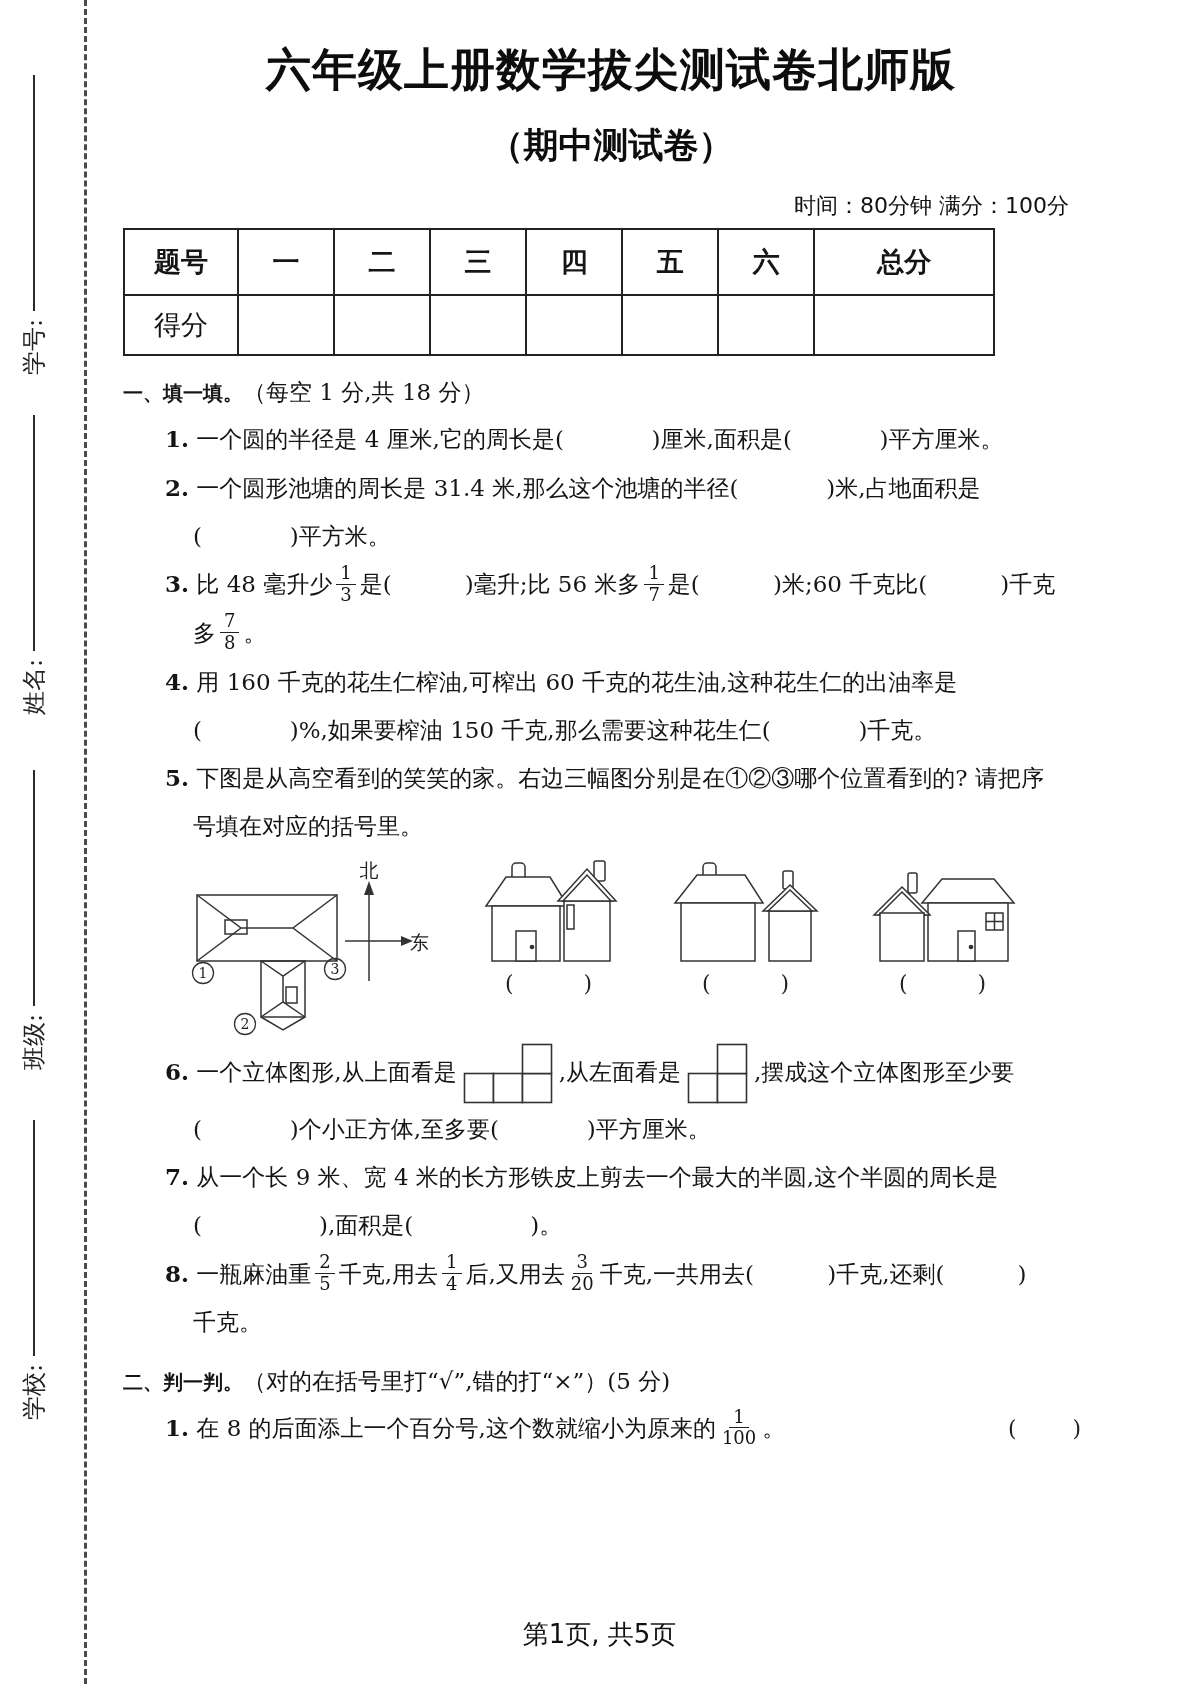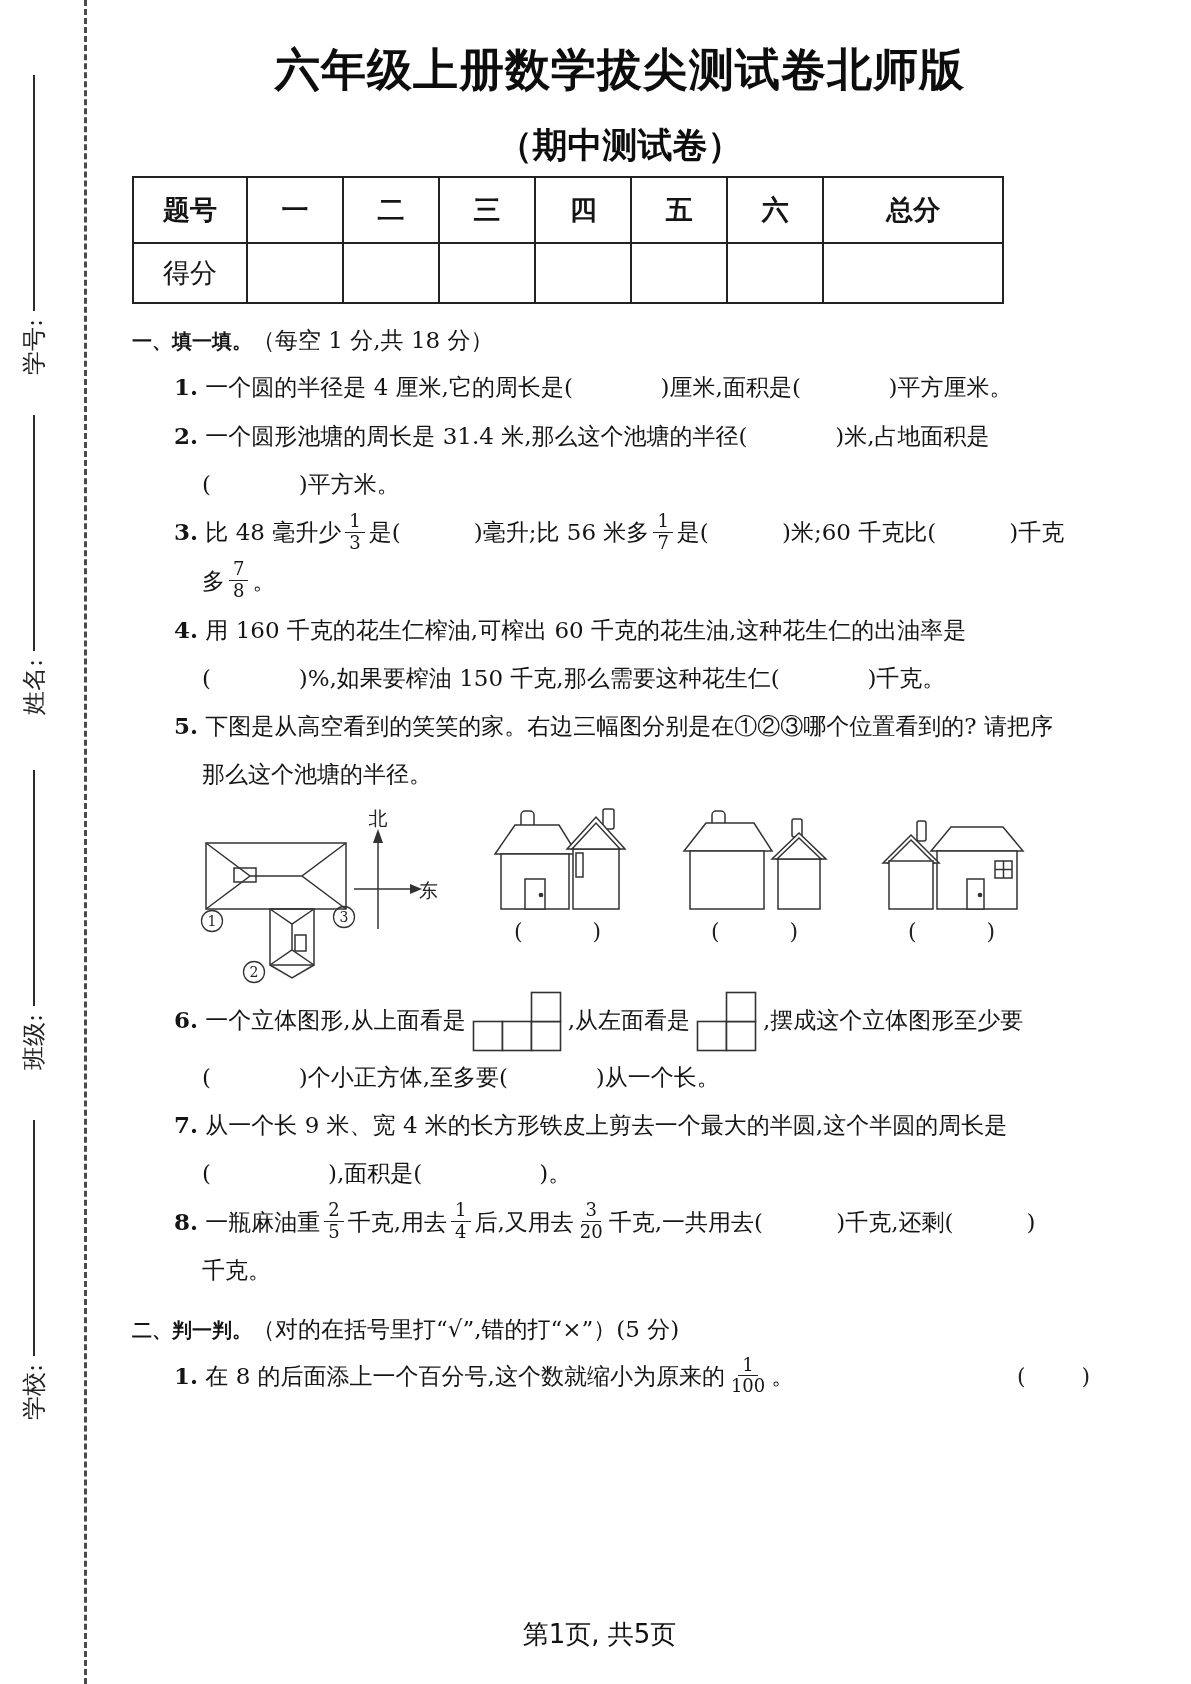--- a/index.html
+++ b/index.html
@@ -8,21 +8,21 @@
   svg{overflow:visible;display:block;}
 
   
   .dash-line{position:absolute;left:84px;top:0;height:100%;width:0;border-left:3px dashed #4a4a4a;}
   .side-field{position:absolute;left:-116px;width:300px;height:40px;transform:rotate(-90deg);
               display:flex;align-items:center;gap:8px;}
   .side-label{font-size:24px;color:#222;white-space:nowrap;}
   .side-line{flex:1;border-bottom:2px solid #2a2a2a;height:0;}
 
   
-  .content{position:absolute;left:132px;top:26px;width:976px;}
+  .content{position:absolute;left:123px;top:26px;width:976px;}
   .title{margin:14px 0 0 0;text-align:center;font-family:"DejaVu Sans",sans-serif;
          font-weight:700;font-size:45px;letter-spacing:1px;color:#0d0d0d;}
   .subtitle{margin:22px 0 0 0;text-align:center;font-family:"DejaVu Sans",sans-serif;
             font-weight:700;font-size:35px;color:#0d0d0d;}
   .meta{margin-top:22px;text-align:right;font-size:22px;font-family:"DejaVu Sans",sans-serif;
         padding-right:30px;color:#111;}
 
   .score-table{width:872px;margin-top:7px;border-collapse:collapse;}
   .score-table th,.score-table td{border:2.5px solid #222;text-align:center;}
   .score-table th{height:62px;font-size:27px;font-weight:600;}
@@ -72,20 +72,21 @@
   </div>
   <div class="side-field" style="top:1250px">
     <span class="side-label">学校:</span>
     <span class="side-line"></span>
   </div>
 
   <div class="content">
 
     <div class="title">六年级上册数学拔尖测试卷北师版</div>
     <div class="subtitle">（期中测试卷）</div>
+    <div class="meta">时间：80分钟  满分：100分</div>
 
     <table class="score-table">
       <tbody>
         <tr>
           <th class="c0">题号</th>
           <th>一</th>
           <th>二</th>
           <th>三</th>
           <th>四</th>
           <th>五</th>
@@ -112,21 +113,21 @@
     <div class="qline"><span class="qnum">2.</span> 一个圆形池塘的周长是 31.4 米,那么这个池塘的半径(            )米,占地面积是</div>
     <div class="qline qcont">(            )平方米。</div>
 
     <div class="qline"><span class="qnum">3.</span> 比 48 毫升少<span class="frac"><span class="fnum">1</span><span class="fden">3</span></span>是(          )毫升;比 56 米多<span class="frac"><span class="fnum">1</span><span class="fden">7</span></span>是(          )米;60 千克比(          )千克</div>
     <div class="qline qcont">多<span class="frac"><span class="fnum">7</span><span class="fden">8</span></span>。</div>
 
     <div class="qline"><span class="qnum">4.</span> 用 160 千克的花生仁榨油,可榨出 60 千克的花生油,这种花生仁的出油率是</div>
     <div class="qline qcont">(            )%,如果要榨油 150 千克,那么需要这种花生仁(            )千克。</div>
 
     <div class="qline"><span class="qnum">5.</span> 下图是从高空看到的笑笑的家。右边三幅图分别是在①②③哪个位置看到的? 请把序</div>
-    <div class="qline qcont">那么这个池塘的半径。</div>
+    <div class="qline qcont">号填在对应的括号里。</div>
 
     <div class="fig-row">
       <svg width="235" height="178" viewBox="0 0 235 178">
         <g fill="none" stroke="#333" stroke-width="1.5">
           <rect x="8" y="34" width="140" height="66"></rect>
           <path d="M8,34 L52,67 L8,100 M148,34 L104,67 L148,100 M52,67 L104,67"></path>
           <rect x="36" y="59" width="22" height="14"></rect>
           <rect x="72" y="100" width="44" height="56"></rect>
           <path d="M72,100 L94,115 L116,100 M94,115 L94,141 M72,156 L94,141 L116,156"></path>
           <rect x="97" y="126" width="11" height="16"></rect>
@@ -210,21 +211,21 @@
     <div class="qline"><span class="qnum">6.</span> 一个立体图形,从上面看是<svg width="90" height="61" class="poly">
           <rect x="1.5" y="30.5" width="29" height="29" fill="#fff" stroke="#333" stroke-width="1.6"></rect>
           <rect x="30.5" y="30.5" width="29" height="29" fill="#fff" stroke="#333" stroke-width="1.6"></rect>
           <rect x="59.5" y="30.5" width="29" height="29" fill="#fff" stroke="#333" stroke-width="1.6"></rect>
           <rect x="59.5" y="1.5" width="29" height="29" fill="#fff" stroke="#333" stroke-width="1.6"></rect>
         </svg>,从左面看是<svg width="61" height="61" class="poly">
           <rect x="1.5" y="30.5" width="29" height="29" fill="#fff" stroke="#333" stroke-width="1.6"></rect>
           <rect x="30.5" y="30.5" width="29" height="29" fill="#fff" stroke="#333" stroke-width="1.6"></rect>
           <rect x="30.5" y="1.5" width="29" height="29" fill="#fff" stroke="#333" stroke-width="1.6"></rect>
         </svg>,摆成这个立体图形至少要</div>
-    <div class="qline qcont">(            )个小正方体,至多要(            )从一个长。</div>
+    <div class="qline qcont">(            )个小正方体,至多要(            )平方厘米。</div>
 
     <div class="qline"><span class="qnum">7.</span> 从一个长 9 米、宽 4 米的长方形铁皮上剪去一个最大的半圆,这个半圆的周长是</div>
     <div class="qline qcont">(                ),面积是(                )。</div>
 
     <div class="qline"><span class="qnum">8.</span> 一瓶麻油重<span class="frac"><span class="fnum">2</span><span class="fden">5</span></span>千克,用去<span class="frac"><span class="fnum">1</span><span class="fden">4</span></span>后,又用去<span class="frac"><span class="fnum">3</span><span class="fden">20</span></span>千克,一共用去(          )千克,还剩(          )</div>
     <div class="qline qcont">千克。</div>
 
     <div class="sec-heading"><span class="bold">二、判一判。</span><span>（对的在括号里打“√”,错的打“×”）(5 分)</span></div>
 
     <div class="qline flexline">

